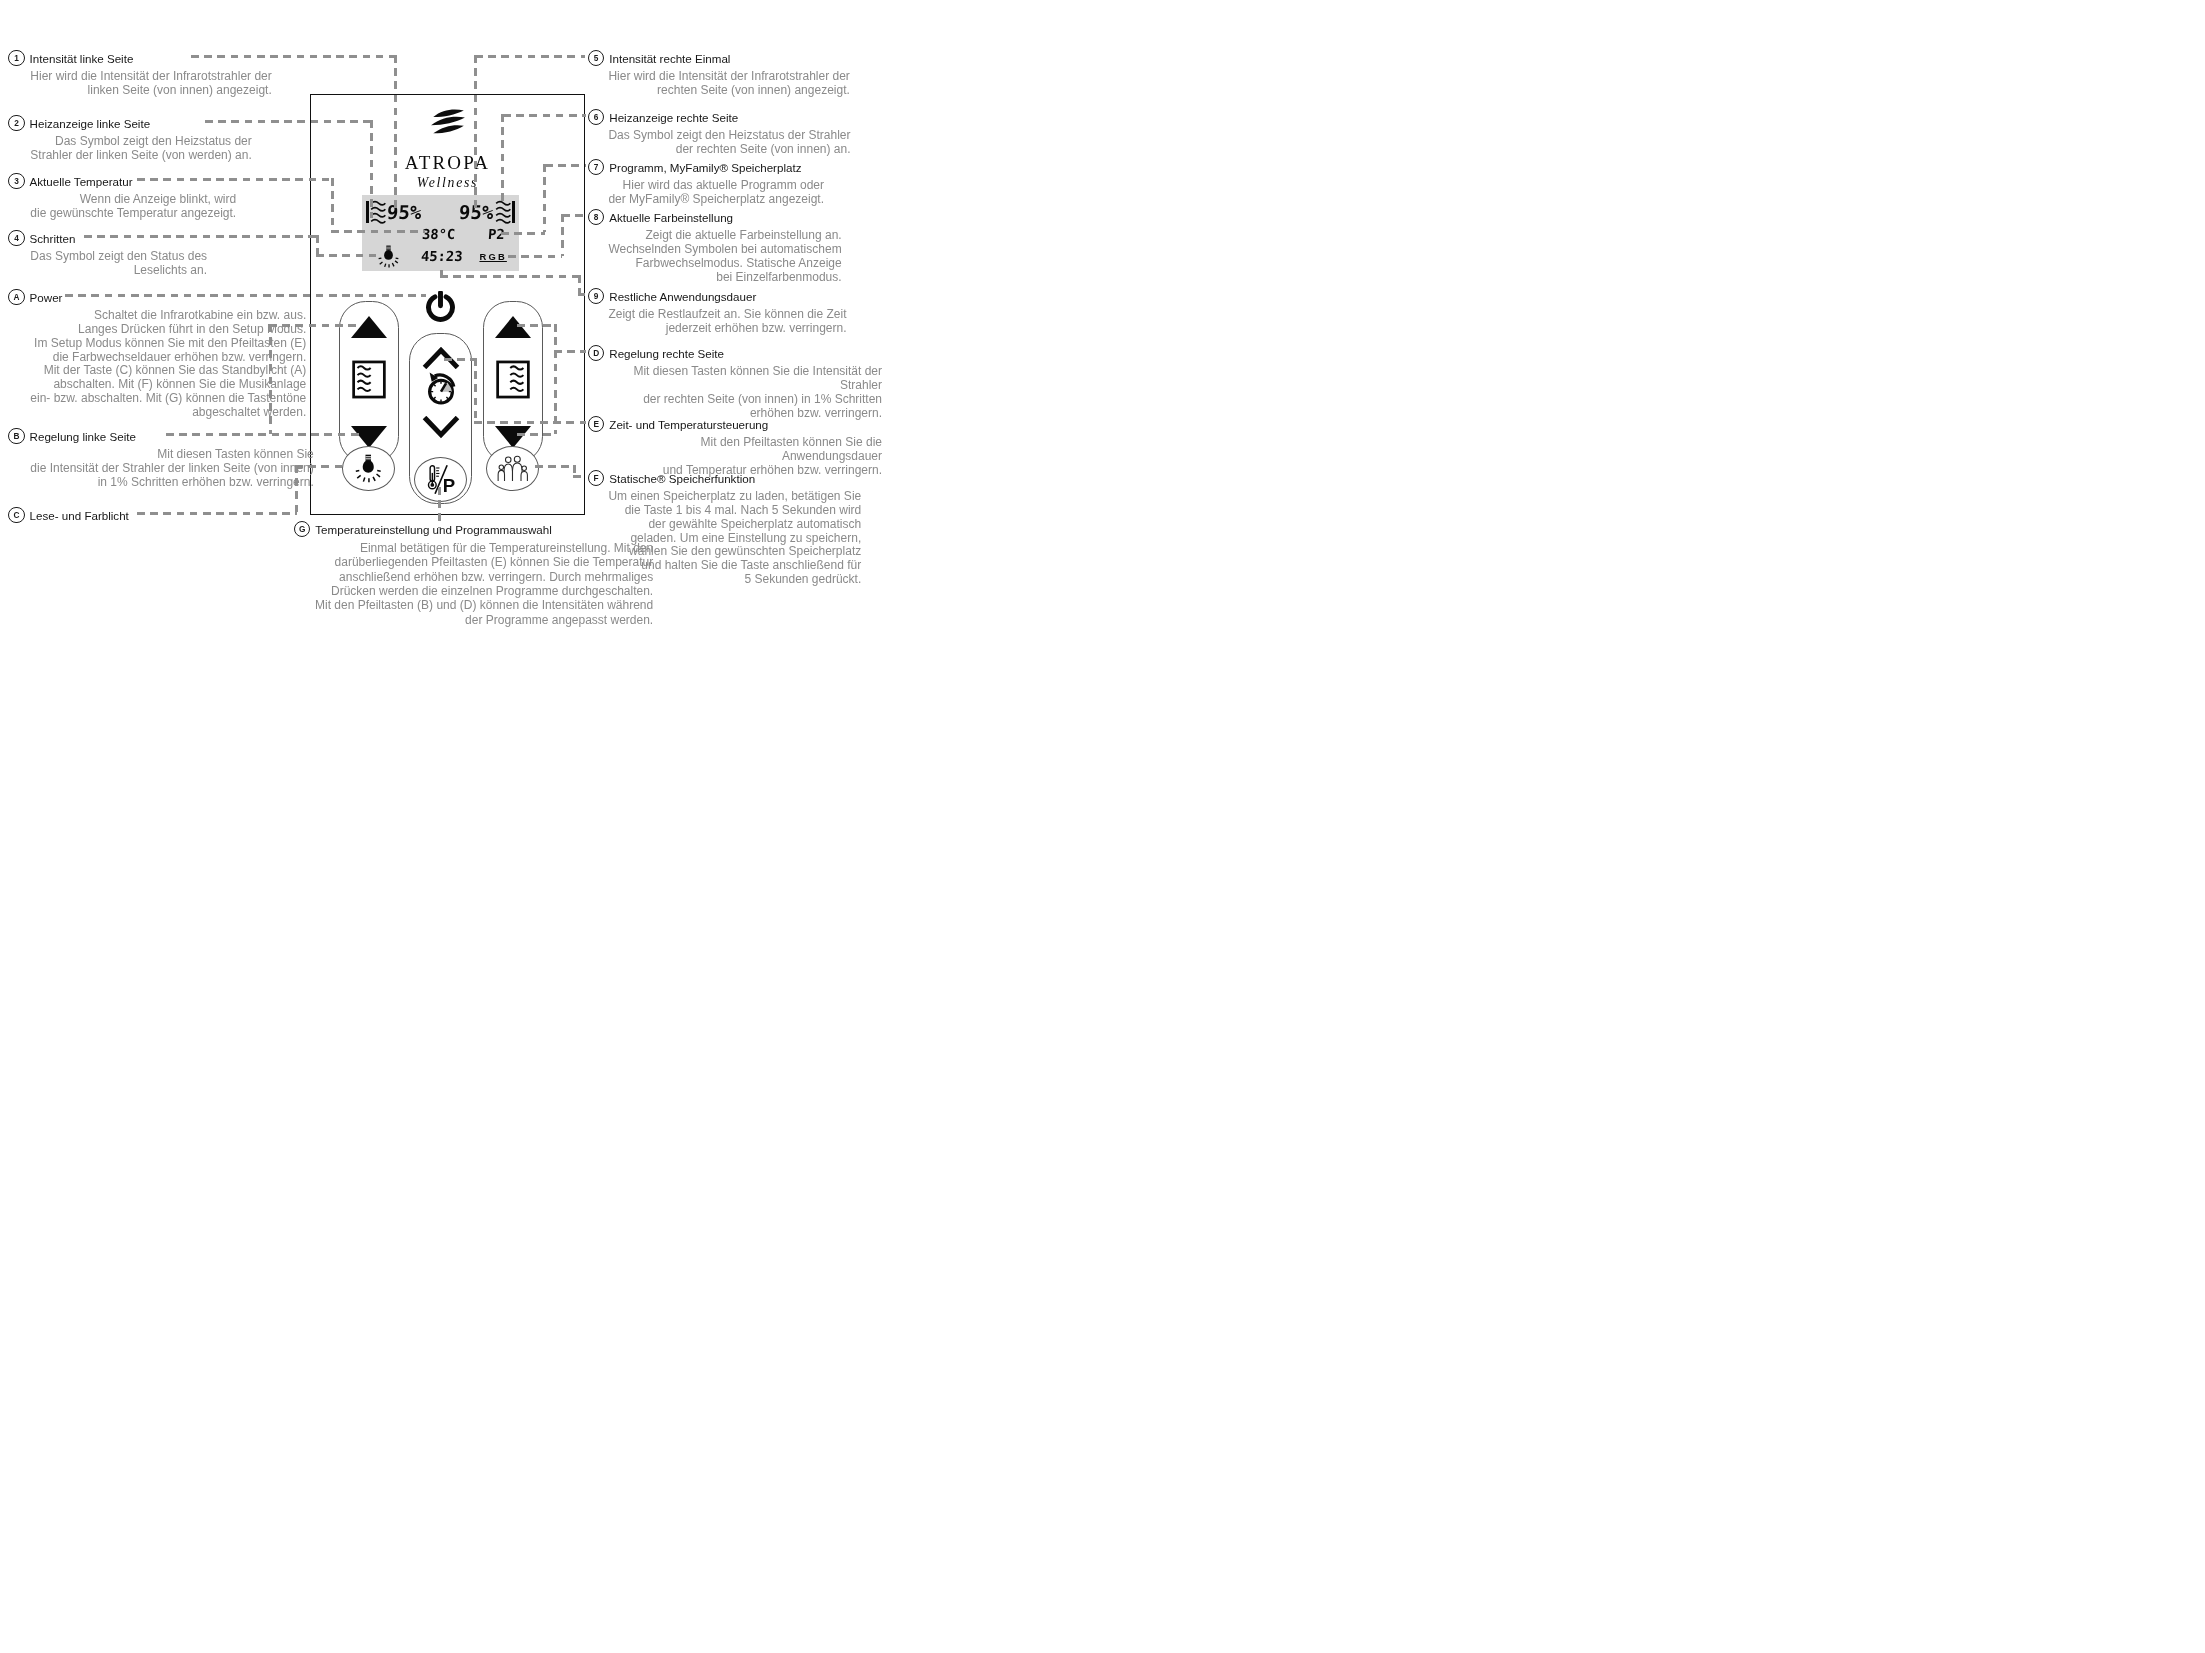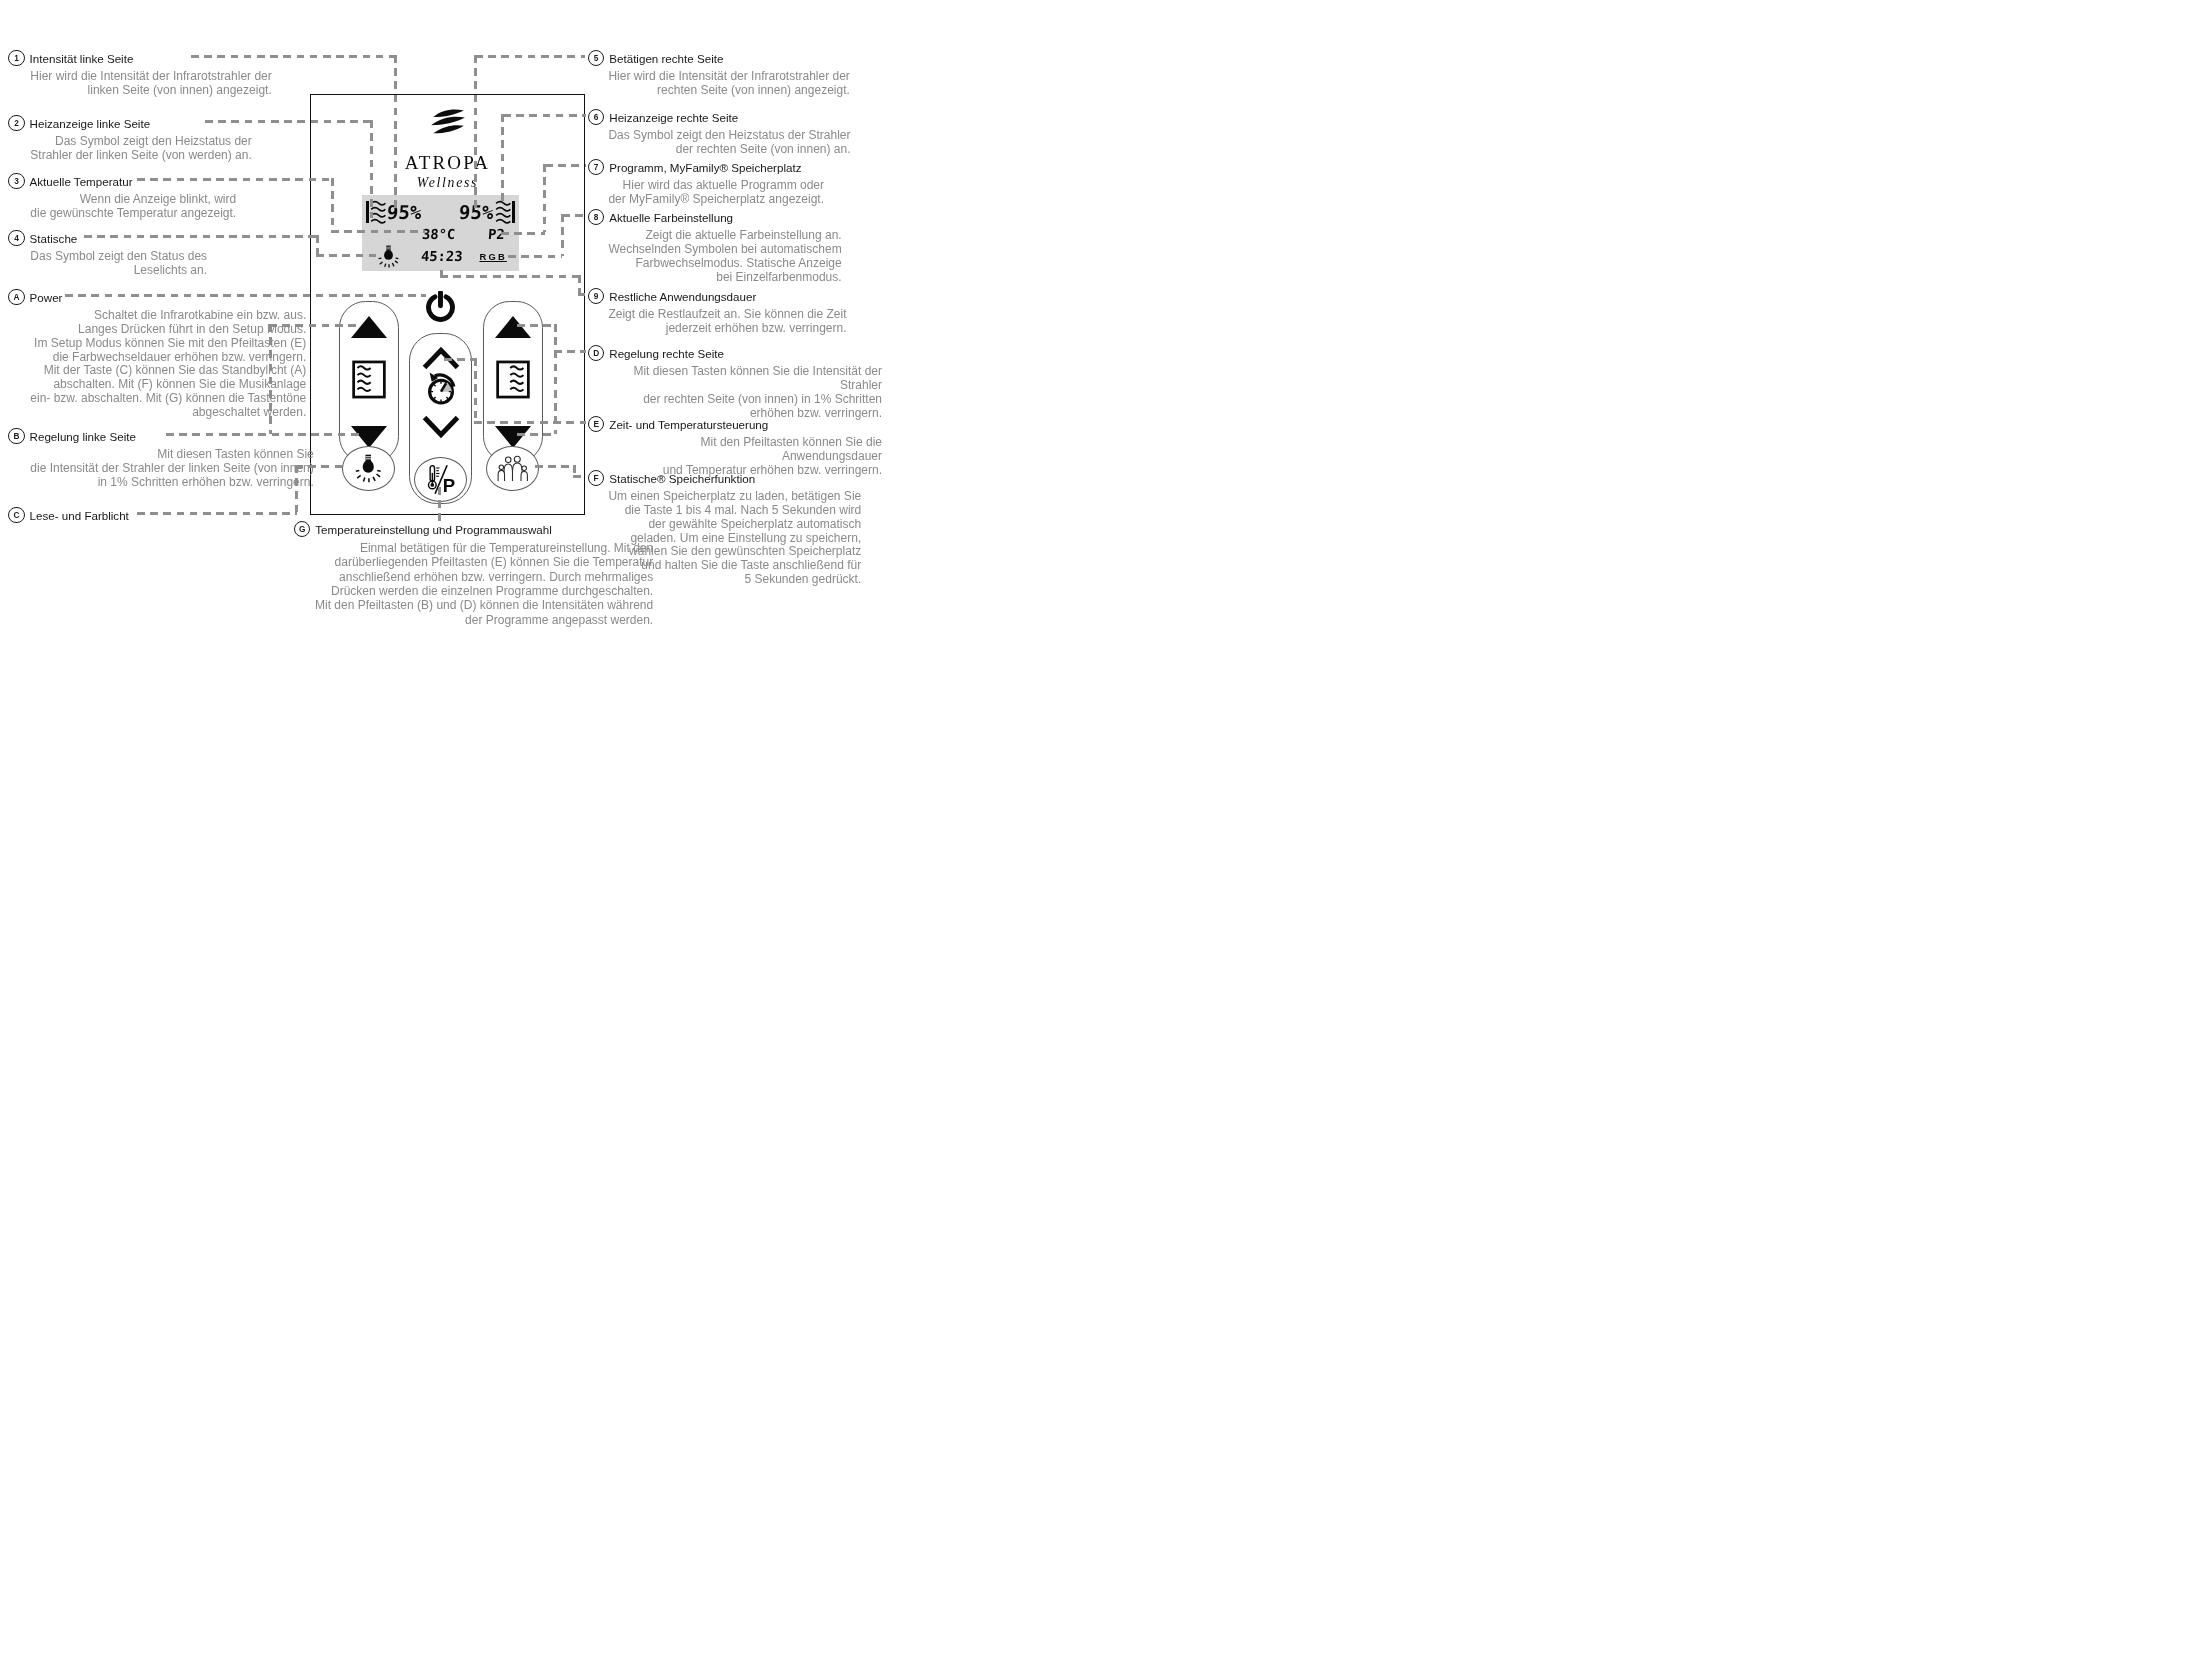--- a/index.html
+++ b/index.html
@@ -311,21 +311,21 @@
     <div class="co-h">
         <span class="cnum">3</span>
       <span class="ctitle">Aktuelle Temperatur</span>
       </div>
     <div class="cdesc">Wenn die Anzeige blinkt, wird
 die gewünschte Temperatur angezeigt.</div>
   </div>
   <div class="co co-left" style="left:8.3px;top:230px;">
     <div class="co-h">
         <span class="cnum">4</span>
-      <span class="ctitle">Statische</span>
+      <span class="ctitle">Schritten</span>
       </div>
     <div class="cdesc">Das Symbol zeigt den Status des
 Leselichts an.</div>
   </div>
   <div class="co co-left" style="left:8.3px;top:289px;">
     <div class="co-h">
         <span class="cnum">A</span>
       <span class="ctitle">Power</span>
       </div>
     <div class="cdesc">Schaltet die Infrarotkabine ein bzw. aus.
@@ -349,21 +349,21 @@
   <div class="co co-left" style="left:8.3px;top:507px;">
     <div class="co-h">
         <span class="cnum">C</span>
       <span class="ctitle">Lese- und Farblicht</span>
       </div>
   </div>
 
   <div class="co co-right" style="left:588px;top:50px;">
     <div class="co-h">
         <span class="cnum">5</span>
-      <span class="ctitle">Betätigen rechte Seite</span>
+      <span class="ctitle">Intensität rechte Einmal</span>
       </div>
     <div class="cdesc">Hier wird die Intensität der Infrarotstrahler der
 rechten Seite (von innen) angezeigt.</div>
   </div>
   <div class="co co-right" style="left:588px;top:109px;">
     <div class="co-h">
         <span class="cnum">6</span>
       <span class="ctitle">Heizanzeige rechte Seite</span>
       </div>
     <div class="cdesc">Das Symbol zeigt den Heizstatus der Strahler

